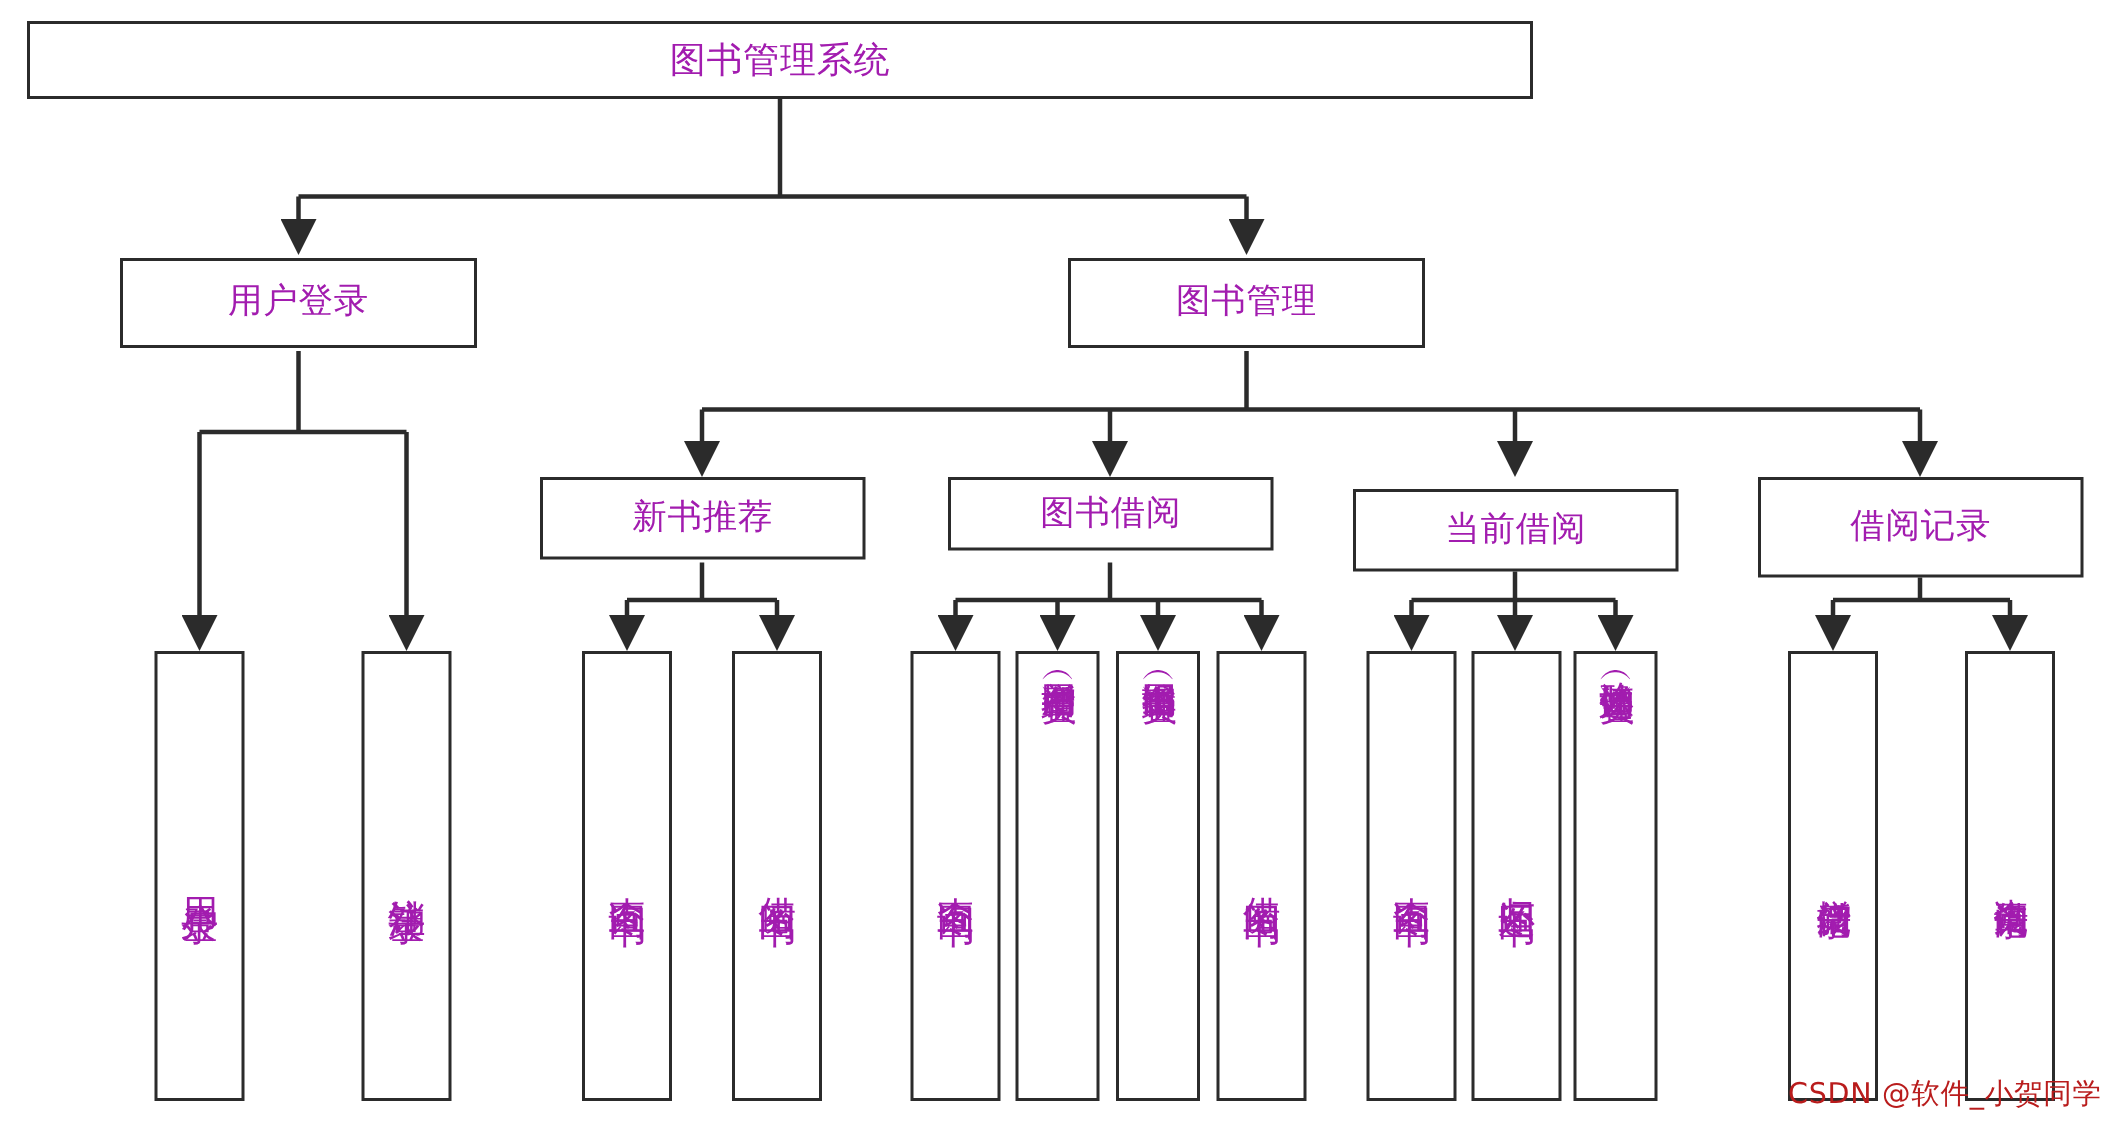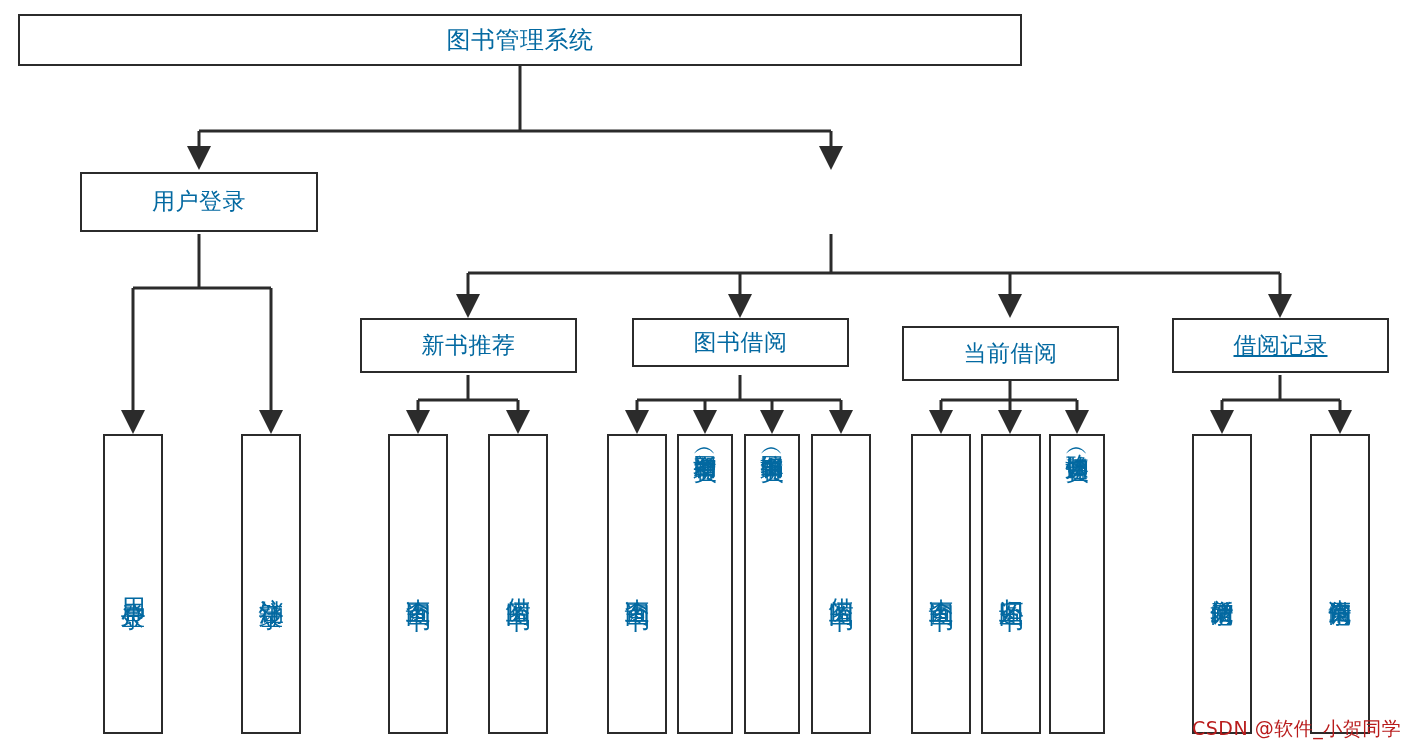--- a/index.html
+++ b/index.html
@@ -27,21 +27,21 @@
     pointer-events: none;
   }
   .node {
     position: absolute;
     box-sizing: border-box;
     border: 2.5px solid #2b2b2b;
     background: #ffffff;
     display: flex;
     align-items: center;
     justify-content: center;
-    color: #0369a1;
+    color: #a21caf;
   }
   .node .label {
     display: block;
     text-align: center;
     line-height: 1.18;
     white-space: nowrap;
   }
   
   .node.horiz .label {
     writing-mode: horizontal-tb;
@@ -135,31 +135,34 @@
     </g>
   </svg>
 
   <div class="node horiz root" style="left:18px; top:14px; width:1004px; height:52px;">
     <span class="label">图书管理系统</span>
   </div>
 
   <div class="node horiz" style="left:80px; top:172px; width:238px; height:60px;">
     <span class="label">用户登录</span>
   </div>
+  <div class="node horiz" style="left:712px; top:172px; width:238px; height:60px;">
+    <span class="label">图书管理</span>
+  </div>
 
   <div class="node horiz" style="left:360px; top:318px; width:217px; height:55px;">
     <span class="label">新书推荐</span>
   </div>
   <div class="node horiz" style="left:632px; top:318px; width:217px; height:49px;">
     <span class="label">图书借阅</span>
   </div>
   <div class="node horiz" style="left:902px; top:326px; width:217px; height:55px;">
     <span class="label">当前借阅</span>
   </div>
-  <div class="node horiz" style="left:1172px; top:318px; width:217px; height:55px;text-decoration:underline;">
+  <div class="node horiz" style="left:1172px; top:318px; width:217px; height:67px;">
     <span class="label">借阅记录</span>
   </div>
 
   <div class="node vert" style="left:103px; top:434px; width:60px; height:300px;">
     <span class="label">用户登录</span>
   </div>
   <div class="node vert" style="left:241px; top:434px; width:60px; height:300px;">
     <span class="label">注销登录</span>
   </div>
 

